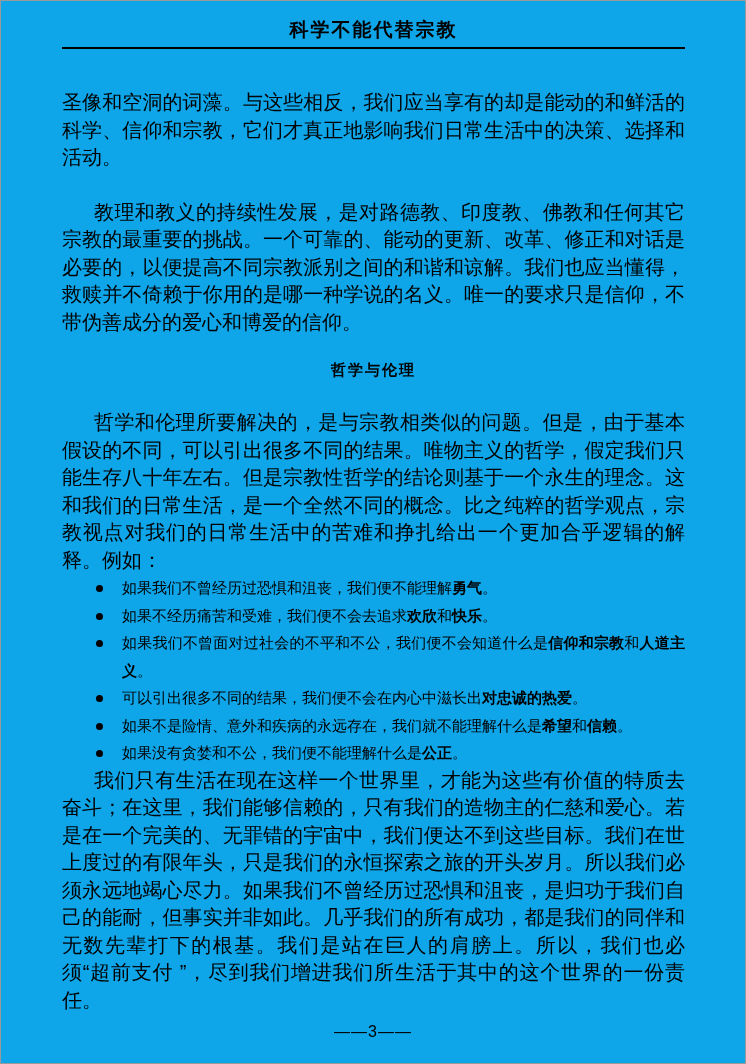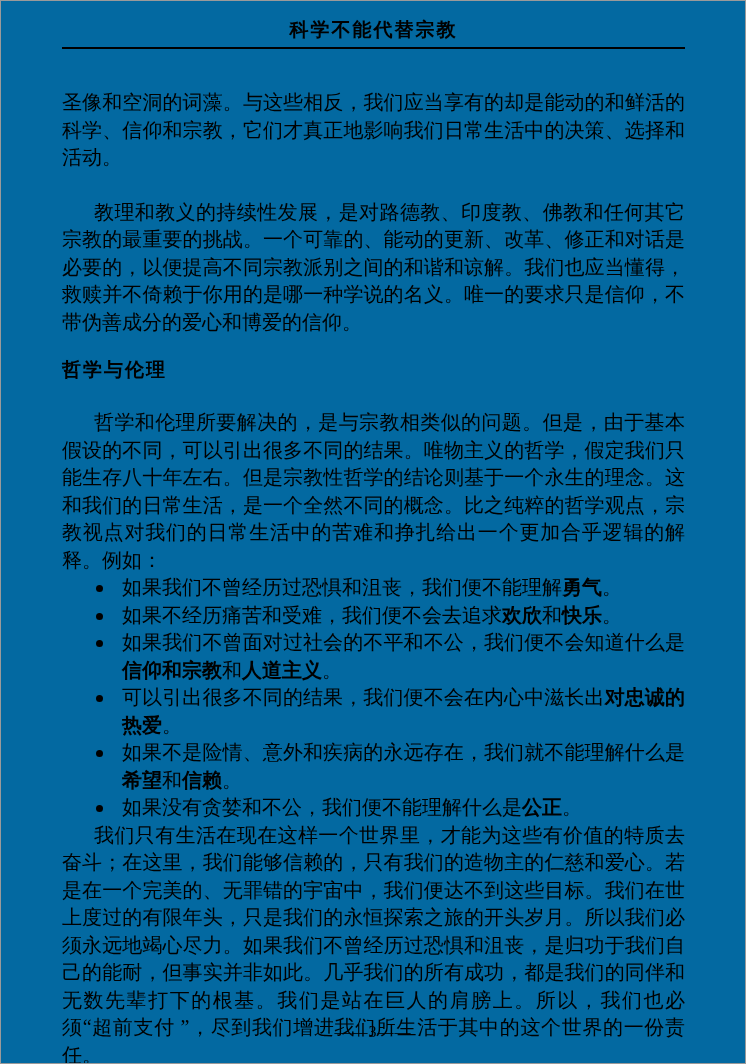--- a/index.html
+++ b/index.html
@@ -5,24 +5,24 @@
   html, body {
     margin: 0;
     padding: 0;
     background: #ffffff;
   }
   .page {
     position: relative;
     width: 746px;
     height: 1064px;
     box-sizing: border-box;
-    background: #0369a1;
+    background: #0ea5e9;
     border: 1px solid #9a9a9a;
     padding: 16px 60px 12px 61px;
-    font-family: Liberation Serif, serif;
+    font-family: Liberation Sans, sans-serif;
     color: #000000;
     overflow: hidden;
   }
   .doc-header {
     border-bottom: 2px solid #000000;
     padding-bottom: 4px;
   }
   .doc-title {
     margin: 0;
     font-size: 19px;
@@ -39,35 +39,35 @@
     font-size: 20px;
     line-height: 27.5px;
     text-align: justify;
     word-break: break-all;
   }
   .para.indent { text-indent: 32px; }
   .para.spaced { margin-top: 27px; }
   .para.spaced-small { margin-top: 12px; }
   .section-heading {
     margin: 20px 0 26px 0;
-    font-size: 19px;
+    font-size: 15px;
     font-weight: bold;
-    text-align: left;
+    text-align: center;
     letter-spacing: 2px;
     line-height: 27px;
   }
   .bullet-list {
     list-style: none;
     margin: 0;
     padding: 0;
   }
   .bullet-list li {
     position: relative;
     padding-left: 60px;
-    font-size: 20px;
+    font-size: 15px;
     line-height: 27.5px;
     text-align: justify;
     word-break: break-all;
   }
   .bullet-list li::before {
     content: "";
     position: absolute;
     left: 34px;
     top: 11px;
     width: 7px;

